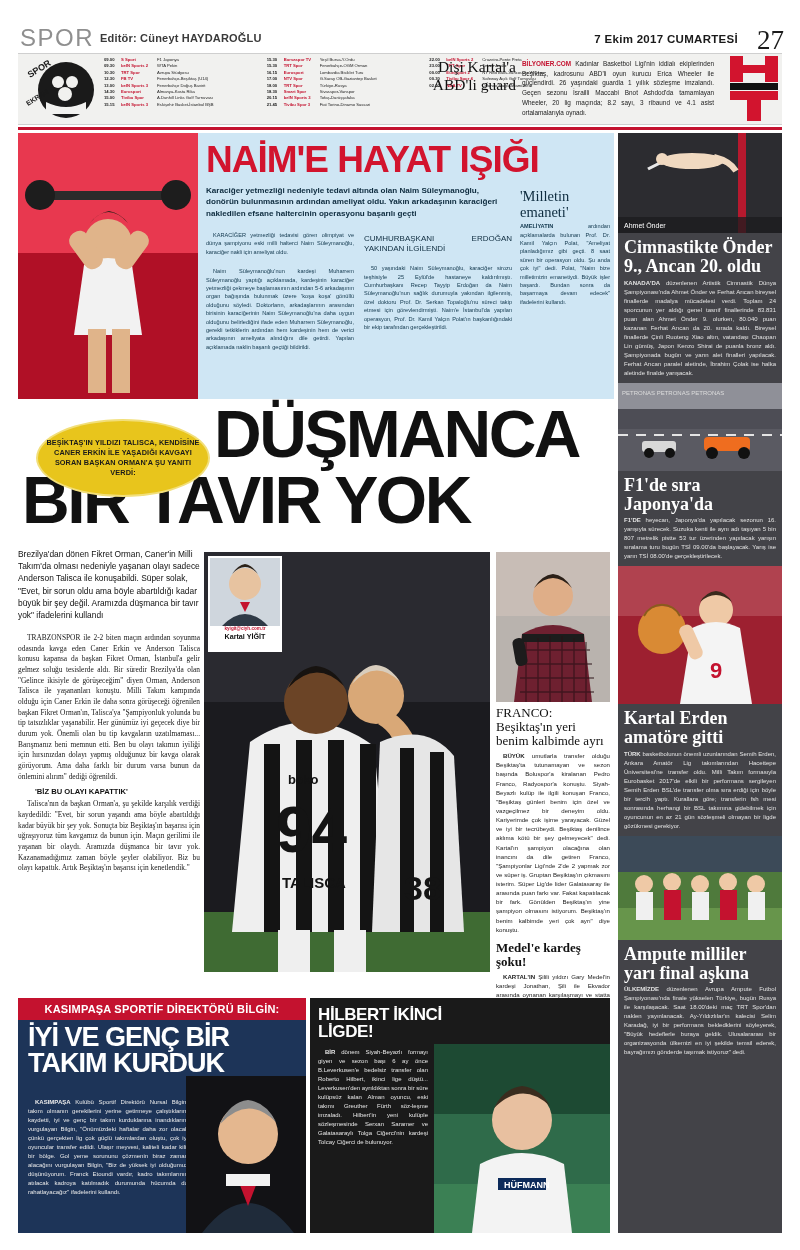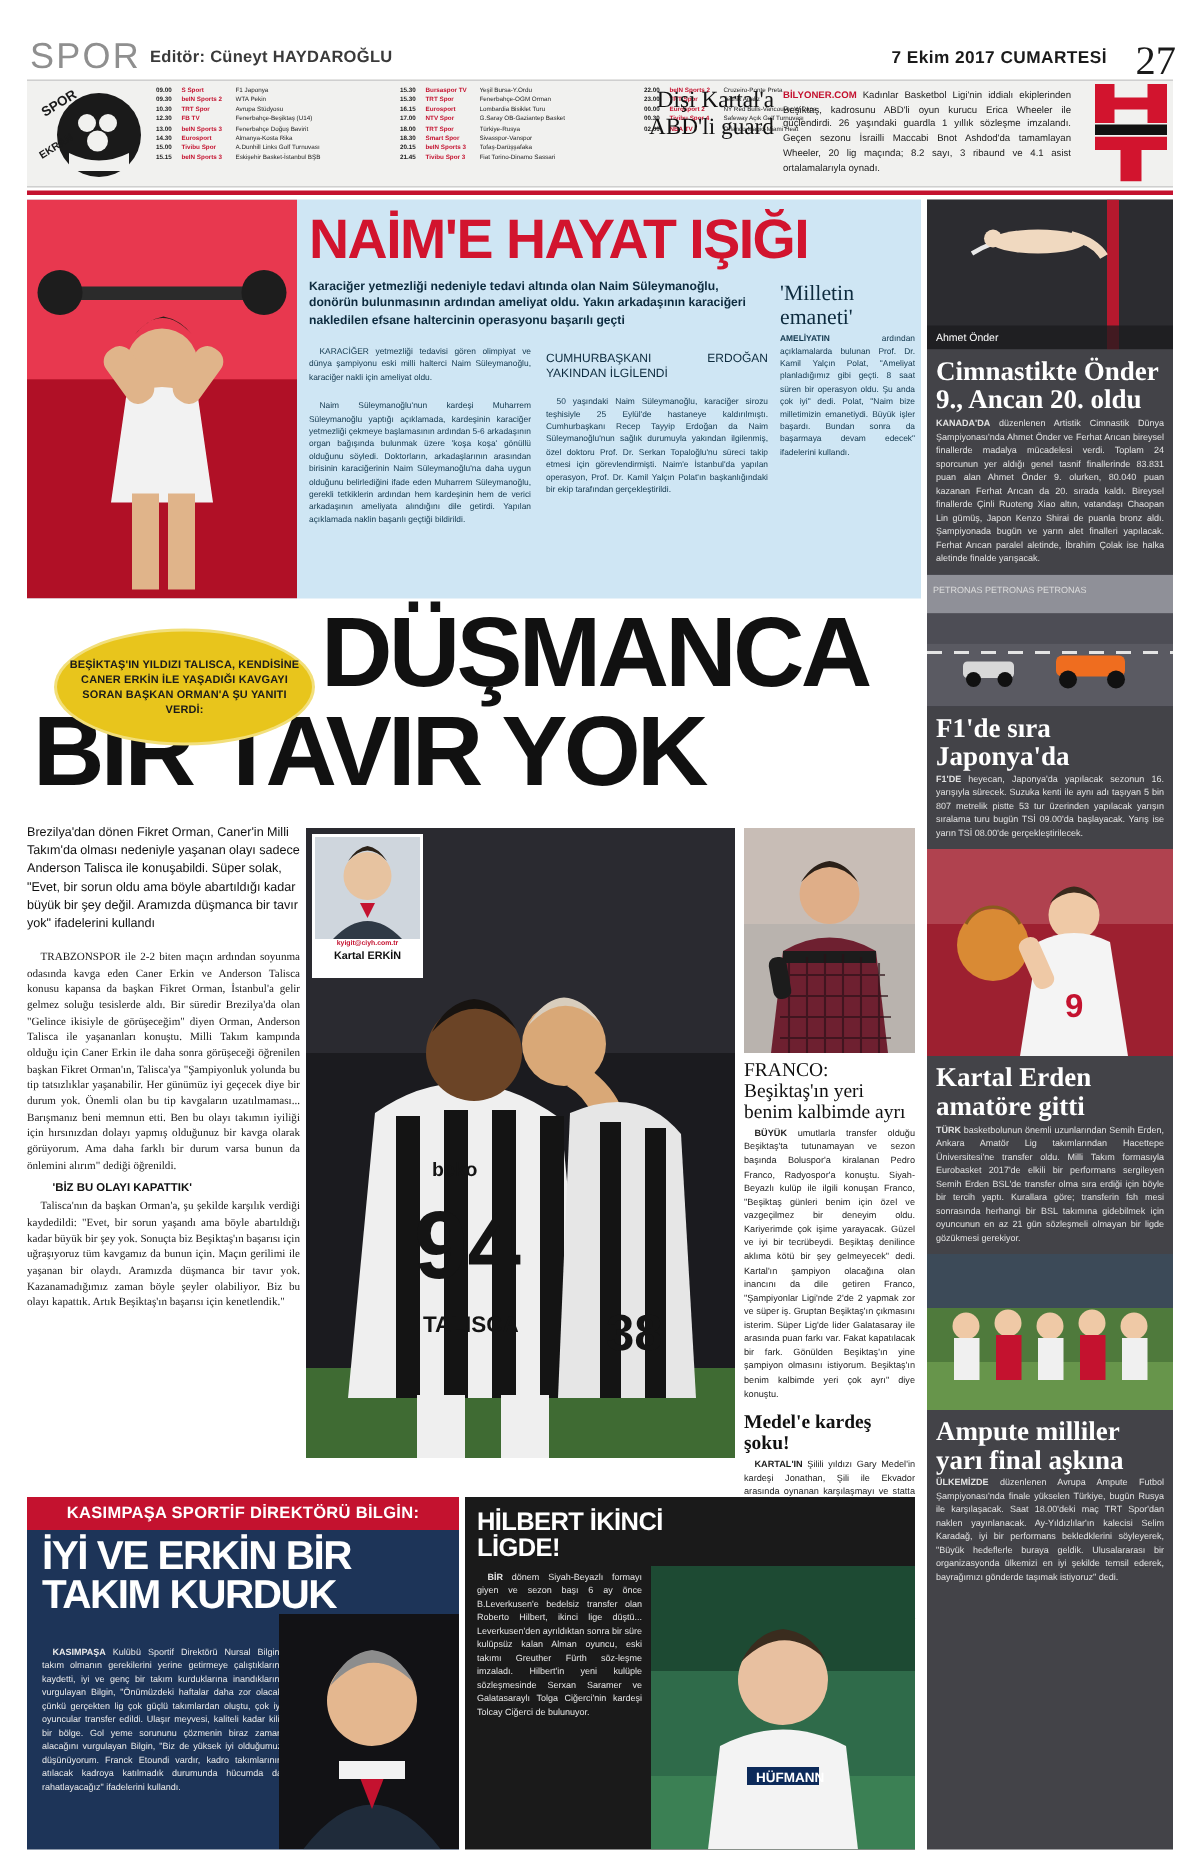--- a/index.html
+++ b/index.html
@@ -548,21 +548,21 @@
     <div class="byline-photo">
       <svg class="ph" viewBox="0 0 70 68" preserveAspectRatio="xMidYMid slice">
         <rect width="70" height="68" fill="#cfd6dd"></rect>
         <circle cx="35" cy="26" r="16" fill="#e7c3a0"></circle>
         <path d="M22 16 q13 -14 26 0 q-6 -9 -13 -10 q-7 1 -13 10z" fill="#2c2218"></path>
         <path d="M12 68 q23 -24 46 0 z" fill="#2f3a46"></path>
         <path d="M30 44 l5 10 l5 -10 z" fill="#c4122f"></path>
       </svg>
     </div>
     <div class="byline-mail">kyigit@ciyh.com.tr</div>
-    <div class="byline-name">Kartal ERKİN</div>
+    <div class="byline-name">Kartal YİĞİT</div>
   </div>
 
   <div class="franco-col">
     <div class="franco-photo">
       <svg class="ph" viewBox="0 0 114 150" preserveAspectRatio="xMidYMid slice">
         <rect width="114" height="150" fill="#b9b3ae"></rect>
         <rect x="0" y="0" width="114" height="64" fill="#c8bdb6"></rect>
         <circle cx="57" cy="44" r="20" fill="#dfae88"></circle>
         <path d="M38 36 q19 -20 38 0 q-8 -13 -19 -14 q-11 1 -19 14z" fill="#2b2018"></path>
         <path d="M26 82 q31 -18 62 0 l8 68 h-78 z" fill="#6e2030"></path>
@@ -582,21 +582,21 @@
     <div class="medel-body">
       <p><span class="lead" style="font-weight:700">KARTAL'IN</span><span> Şilili yıldızı Gary Medel'in kardeşi Jonathan, Şili ile Ekvador arasında oynanan karşılaşmayı ve statta izlemek için maça gelen Luis Medel, stada girişinde yapılan kimlik kontrolünde polise takıldı. Alkollü araç kullandığı için hakkında adlini davaya katılmadığı gerekçesiyle mahkeme tarafından yakalama kararı çıkarılan Luis Medel, en yakın karakola götürüldü. Maçı izleyemeyen kardeşiyle ilgili gelişmelerle ilgili olarak Gary Medel'in açıklama beklendi.</span></p>
     </div>
   </div>
 
   <div class="kasim">
     <div class="kasim-ribbon">
       <span>KASIMPAŞA SPORTİF DİREKTÖRÜ BİLGİN:</span>
     </div>
     <div class="kasim-h">
-      <div>İYİ VE ERKİN BİR</div>
+      <div>İYİ VE GENÇ BİR</div>
       <div>TAKIM KURDUK</div>
     </div>
     <div class="kasim-body">
       <p><span style="font-weight:700">KASIMPAŞA</span><span> Kulübü Sportif Direktörü Nursal Bilgin, takım olmanın gerekilerini yerine getirmeye çalıştıklarını kaydetti, iyi ve genç bir takım kurduklarına inandıklarını vurgulayan Bilgin, "Önümüzdeki haftalar daha zor olacak çünkü gerçekten lig çok güçlü takımlardan oluştu, çok iyi oyuncular transfer edildi. Ulaşır meyvesi, kaliteli kadar kilit bir bölge. Gol yeme sorununu çözmenin biraz zaman alacağını vurgulayan Bilgin, "Biz de yüksek iyi olduğumuz düşünüyorum. Franck Etoundi vardır, kadro takımlarının atılacak kadroya katılmadık durumunda hücumda da rahatlayacağız" ifadelerini kullandı.</span></p>
     </div>
     <div class="kasim-photo">
       <svg class="ph" viewBox="0 0 120 157" preserveAspectRatio="xMidYMid slice">
         <rect width="120" height="157" fill="#121215"></rect>
         <circle cx="62" cy="58" r="30" fill="#e4b78f"></circle>
         <path d="M34 48 q28 -30 56 -2 q-10 -20 -28 -22 q-18 2 -28 24z" fill="#8d8d8d"></path>

